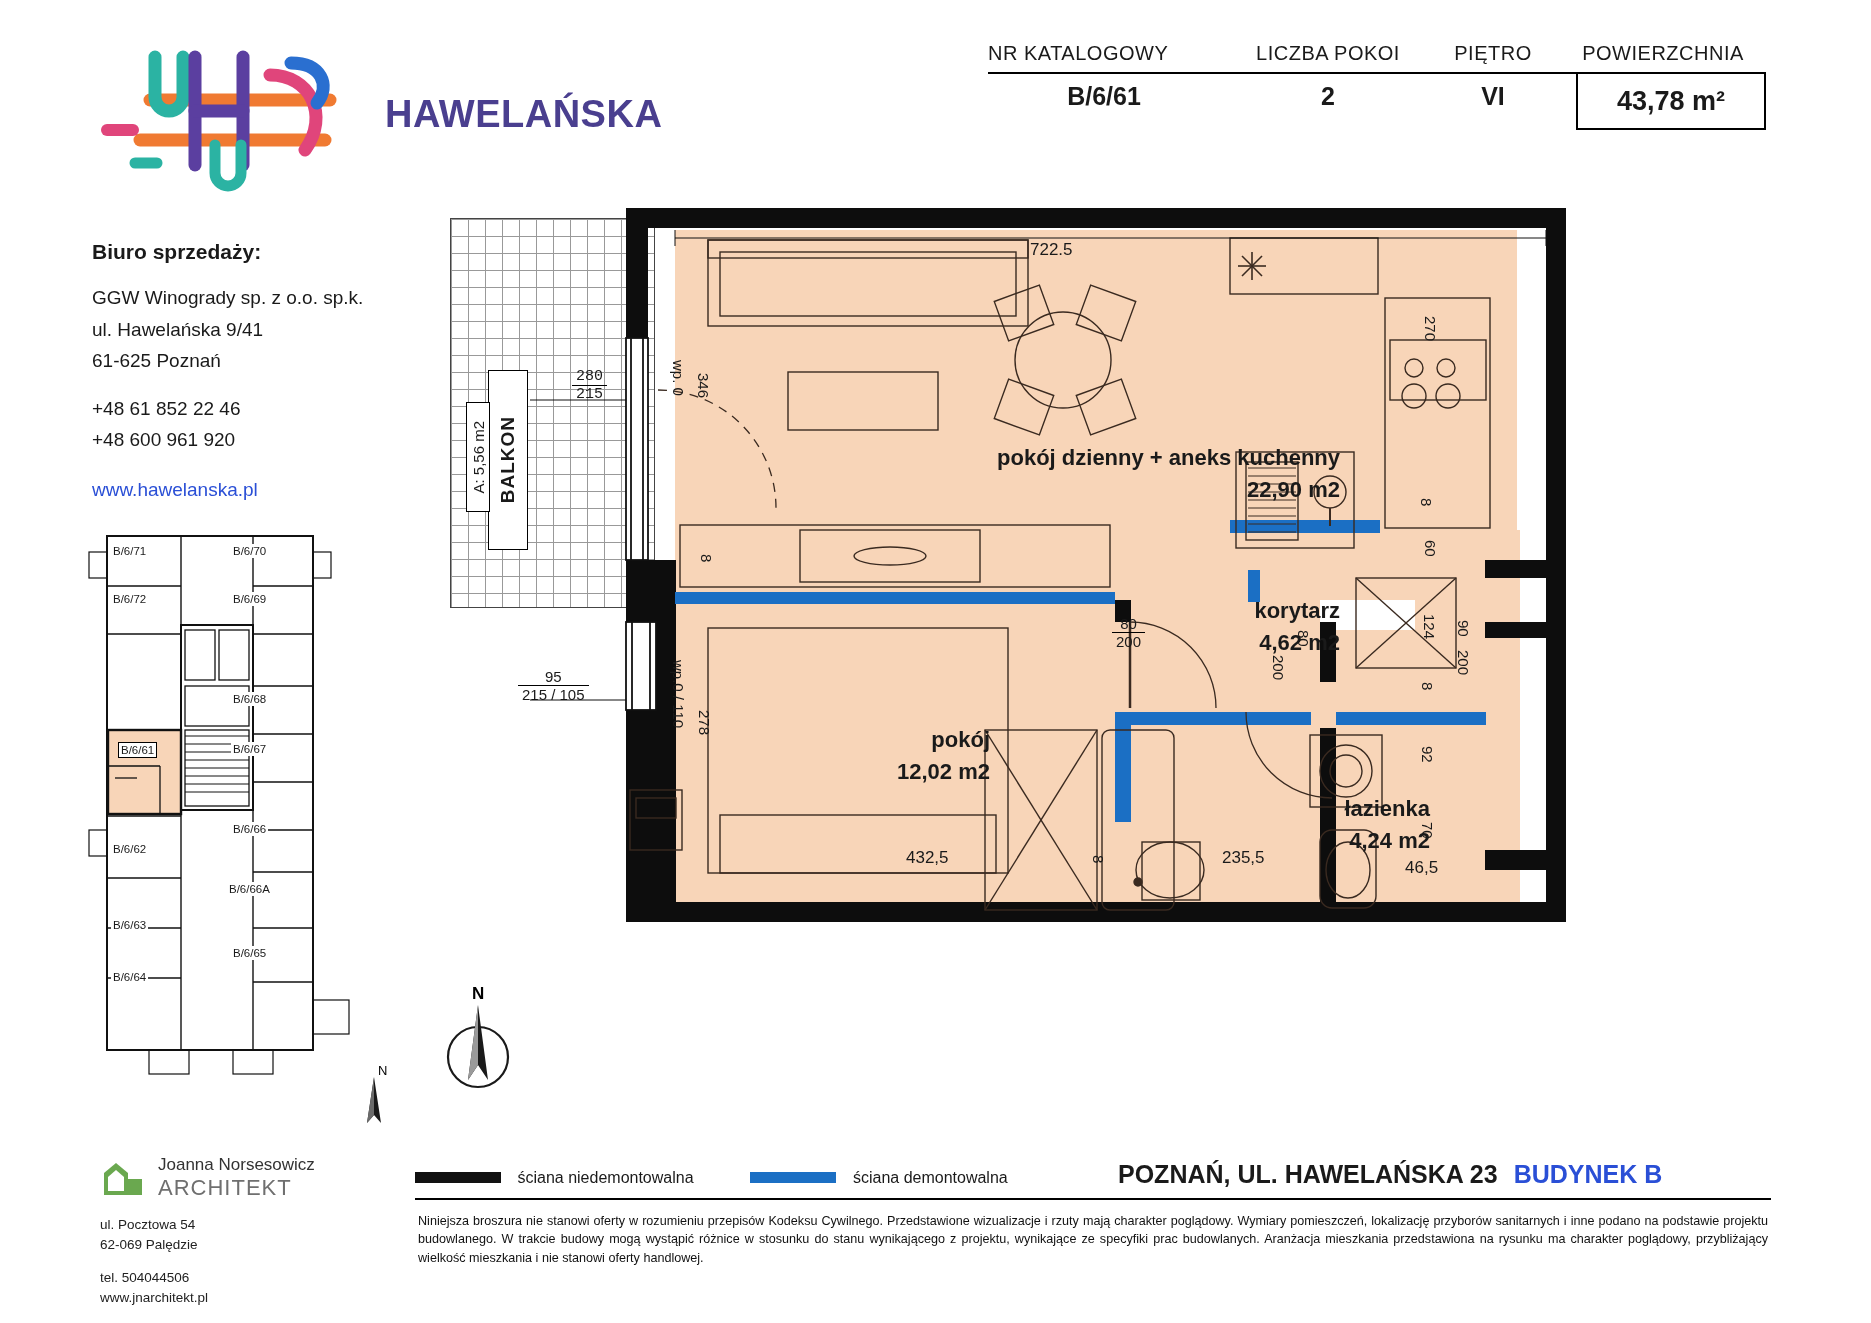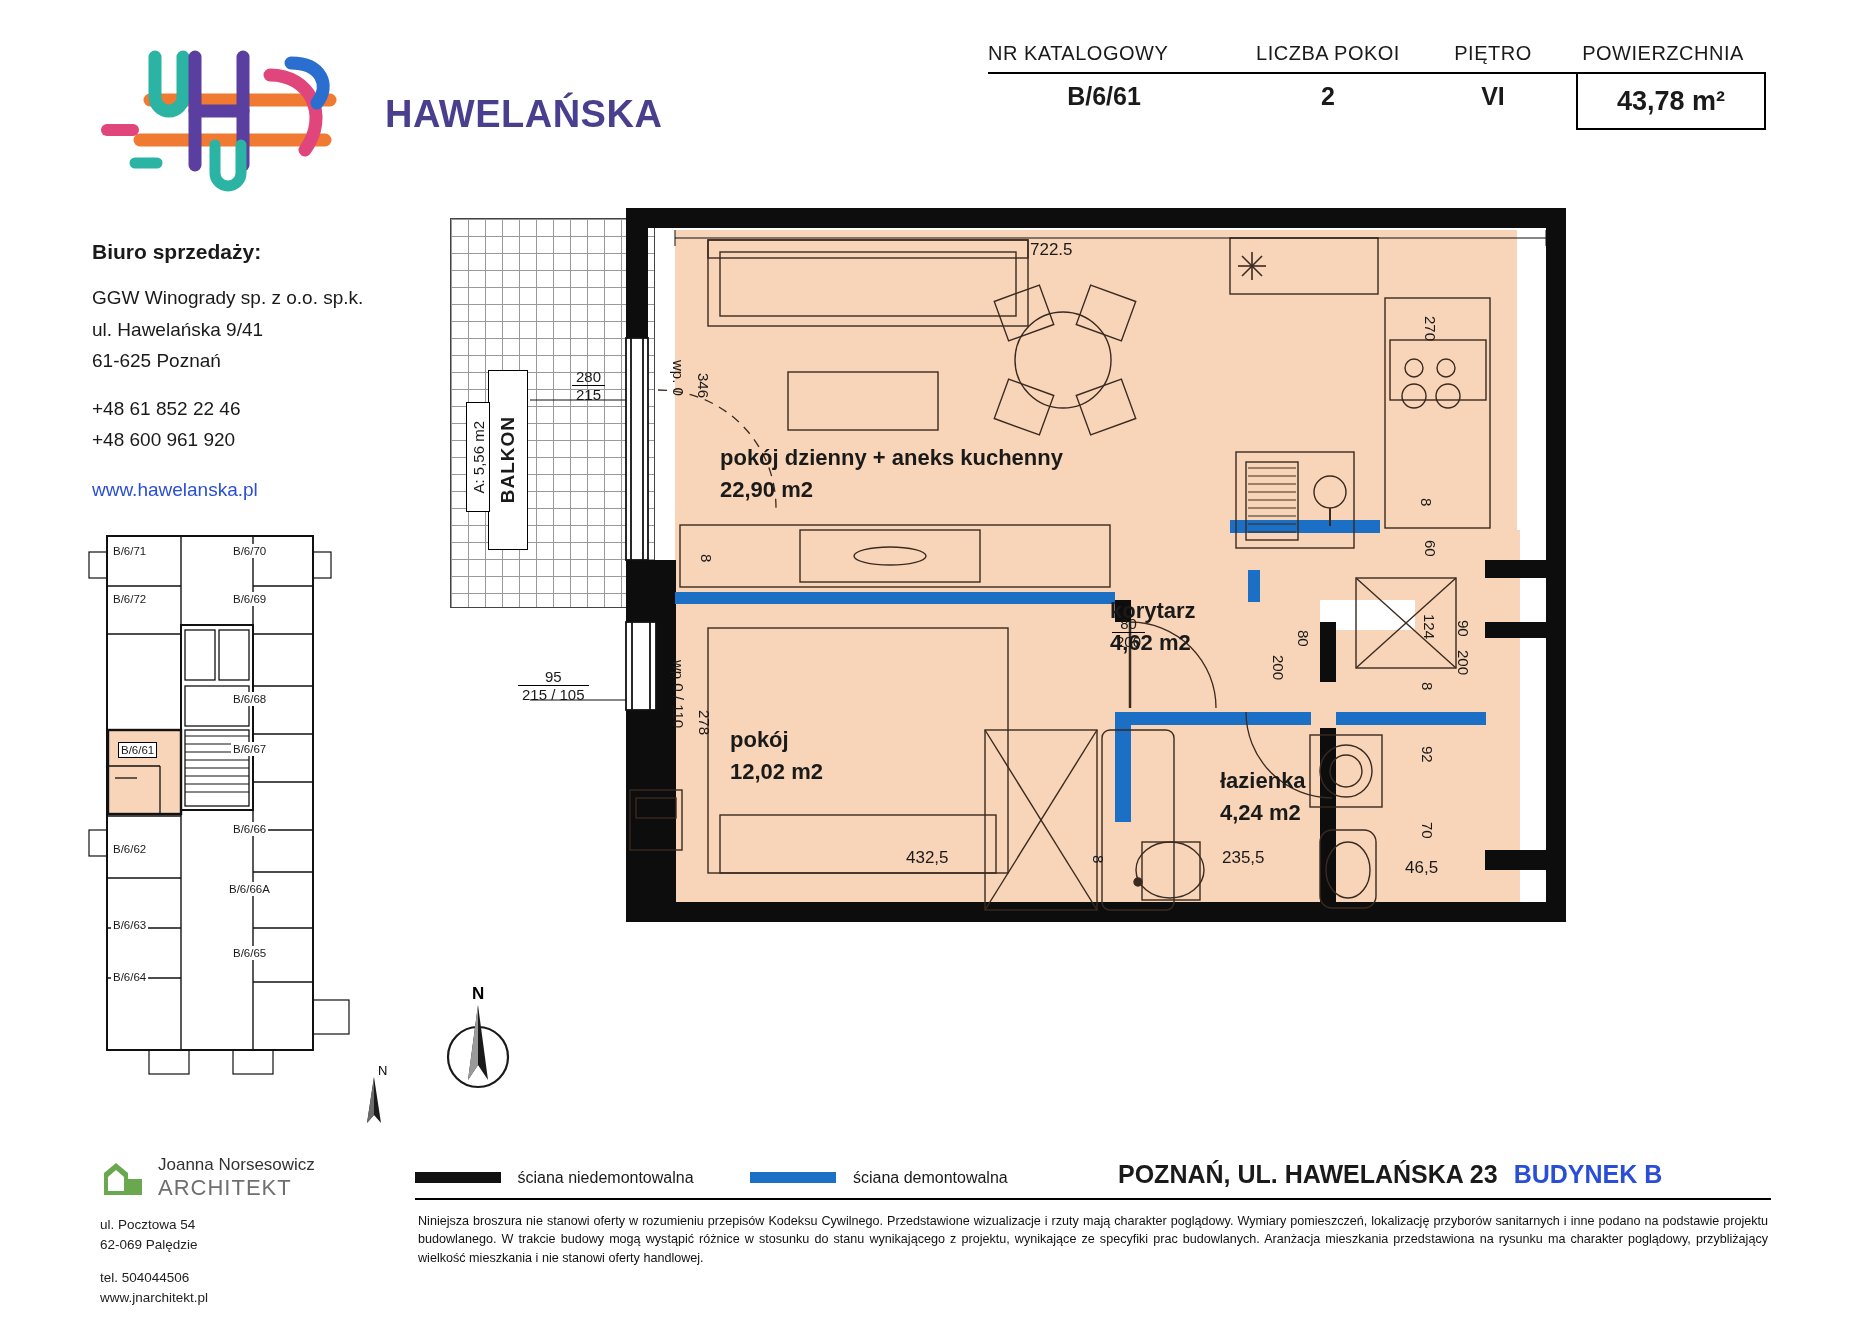--- a/index.html
+++ b/index.html
@@ -67,21 +67,21 @@
   .disclaimer {
     position:absolute; left:418px; top:1212px; width:1350px;
     font-size:12.6px; line-height:1.45; color:#111; text-align:justify;
   }
 
   
   .plan { position:absolute; left:530px; top:230px; width:1250px; height:900px; }
   .wall { position:absolute; background:#0d0d0d; }
   .bwall { position:absolute; background:#1b6fc4; }
   .room { position:absolute; background:#f8d5b8; }
-  .rlabel { position:absolute; text-align:left; }
+  .rlabel { position:absolute; text-align:right; }
   .rlabel .nm { font-size:22px; font-weight:bold; }
   .rlabel .ar { font-size:22px; font-weight:bold; margin-top:6px; }
   .dim { position:absolute; font-size:17px; }
   .dimv { position:absolute; font-size:15px; writing-mode:vertical-rl; }
   .frac { position:absolute; font-size:15px; text-align:center; }
   .frac .top { border-bottom:1.4px solid #000; padding:0 4px; }
   .frac .bot { padding:0 4px; }
 
   .balkon-box {
     position:absolute; border:1.6px solid #000; background:#fff;
@@ -402,21 +402,21 @@
       <div class="ar">22,90 m2</div>
     </div>
     <div class="rlabel" style="left:580px; top:368px; width:230px;">
       <div class="nm">korytarz</div>
       <div class="ar">4,62 m2</div>
     </div>
     <div class="rlabel" style="left:200px; top:468px; width:260px;margin-top:29px;">
       <div class="nm">pokój</div>
       <div class="ar">12,02 m2</div>
     </div>
-    <div class="rlabel" style="left:690px; top:538px; width:210px;">
+    <div class="rlabel" style="left:690px; top:566px; width:210px;">
       <div class="nm">łazienka</div>
       <div class="ar">4,24 m2</div>
     </div>
 
     <div class="dim" style="left:500px; top:10px;">722.5</div>
     <div class="dimv" style="left:892px; top:86px;">270</div>
     <div class="dimv" style="left:888px; top:268px;">8</div>
     <div class="dimv" style="left:892px; top:310px;">60</div>
     <div class="dimv" style="left:925px; top:390px;">90</div>
     <div class="dimv" style="left:891px; top:384px;">124</div>
@@ -429,21 +429,21 @@
     <div class="dimv" style="left:165px; top:143px;">346</div>
     <div class="dimv" style="left:140px; top:130px;">wp. 0</div>
     <div class="dimv" style="left:140px; top:430px;">wp.0 / 110</div>
     <div class="dimv" style="left:166px; top:480px;">278</div>
     <div class="dimv" style="left:168px; top:324px;">8</div>
     <div class="dimv" style="left:560px; top:625px;">8</div>
 
     <div class="dim" style="left:376px; top:618px;">432,5</div>
     <div class="dim" style="left:692px; top:618px;">235,5</div>
 
-    <div class="frac" style="left:42px; top:138px;">
+    <div class="frac" style="left:42px; top:138px;font-family:Liberation Mono, monospace;">
       <div class="top">280</div>
       <div class="bot">215</div>
     </div>
     <div class="frac" style="left:-12px; top:438px;">
       <div class="top">95</div>
       <div class="bot">215 / 105</div>
     </div>
     <div class="frac" style="left:582px; top:385px;">
       <div class="top">80</div>
       <div class="bot">200</div>

